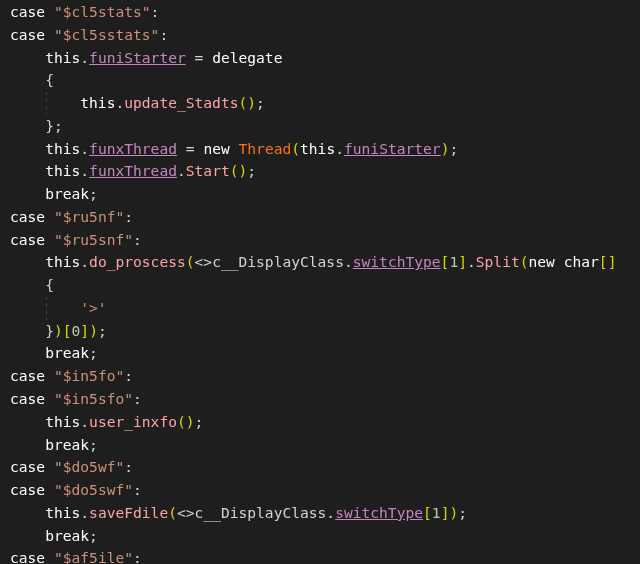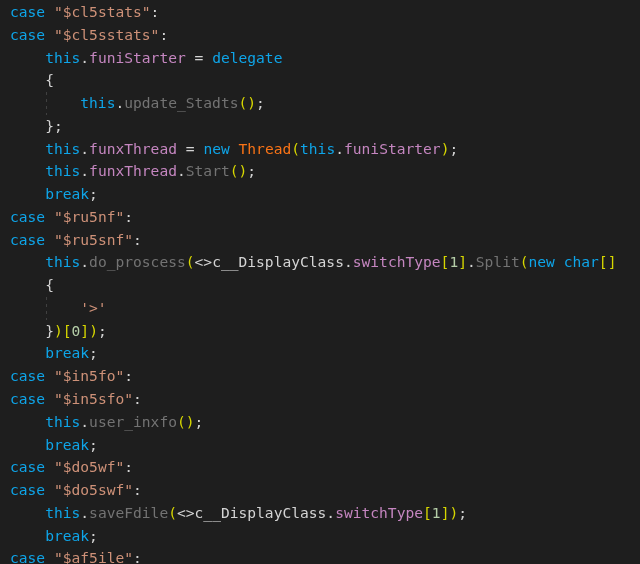--- a/index.html
+++ b/index.html
@@ -47,24 +47,24 @@
     top: 0;
     height: 22.78px;
     width: 1px;
     background-image: linear-gradient(to bottom,
         #404040 0, #404040 3px,
         transparent 3px, transparent 7px);
     background-size: 1px 7px;
     background-repeat: repeat-y;
   }
   
-  .kw   { color: #0ea5e9; margin-top: 24px; }  
+  .kw   { color: #ffffff; margin-top: 24px; }  
   .str  { color: #ce9178; }  
-  .fld  { color: #c586c0; }  
-  .call { color: #737373; margin-top: 18px; }  
+  .fld  { color: #c586c0; text-decoration: underline; }  
+  .call { color: #fca5a5; margin-top: 18px; }  
   .typ  { color: #f97316; }  
   .pln  { color: #d4d4d4; }  
   .num  { color: #b5cea8; }  
   .brk  { color: #d7d700; }  
   .brc  { color: #d4d4d4; }  
 </style>
 </head>
 <body>
 
 <div id="editor">

